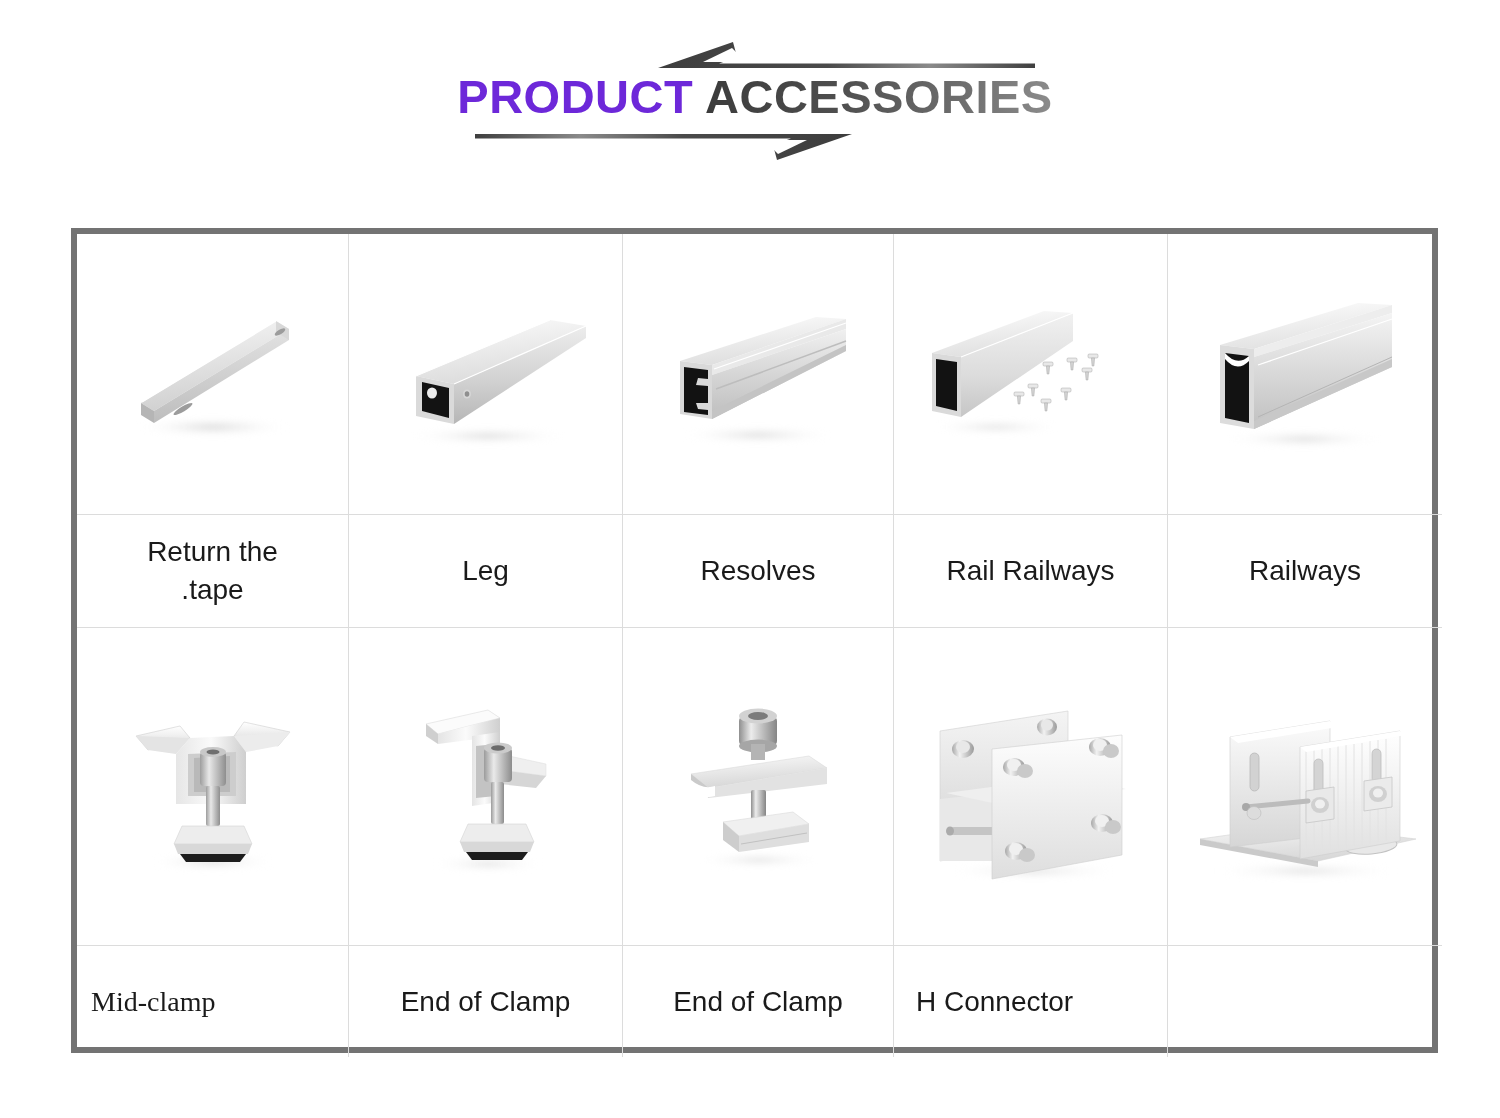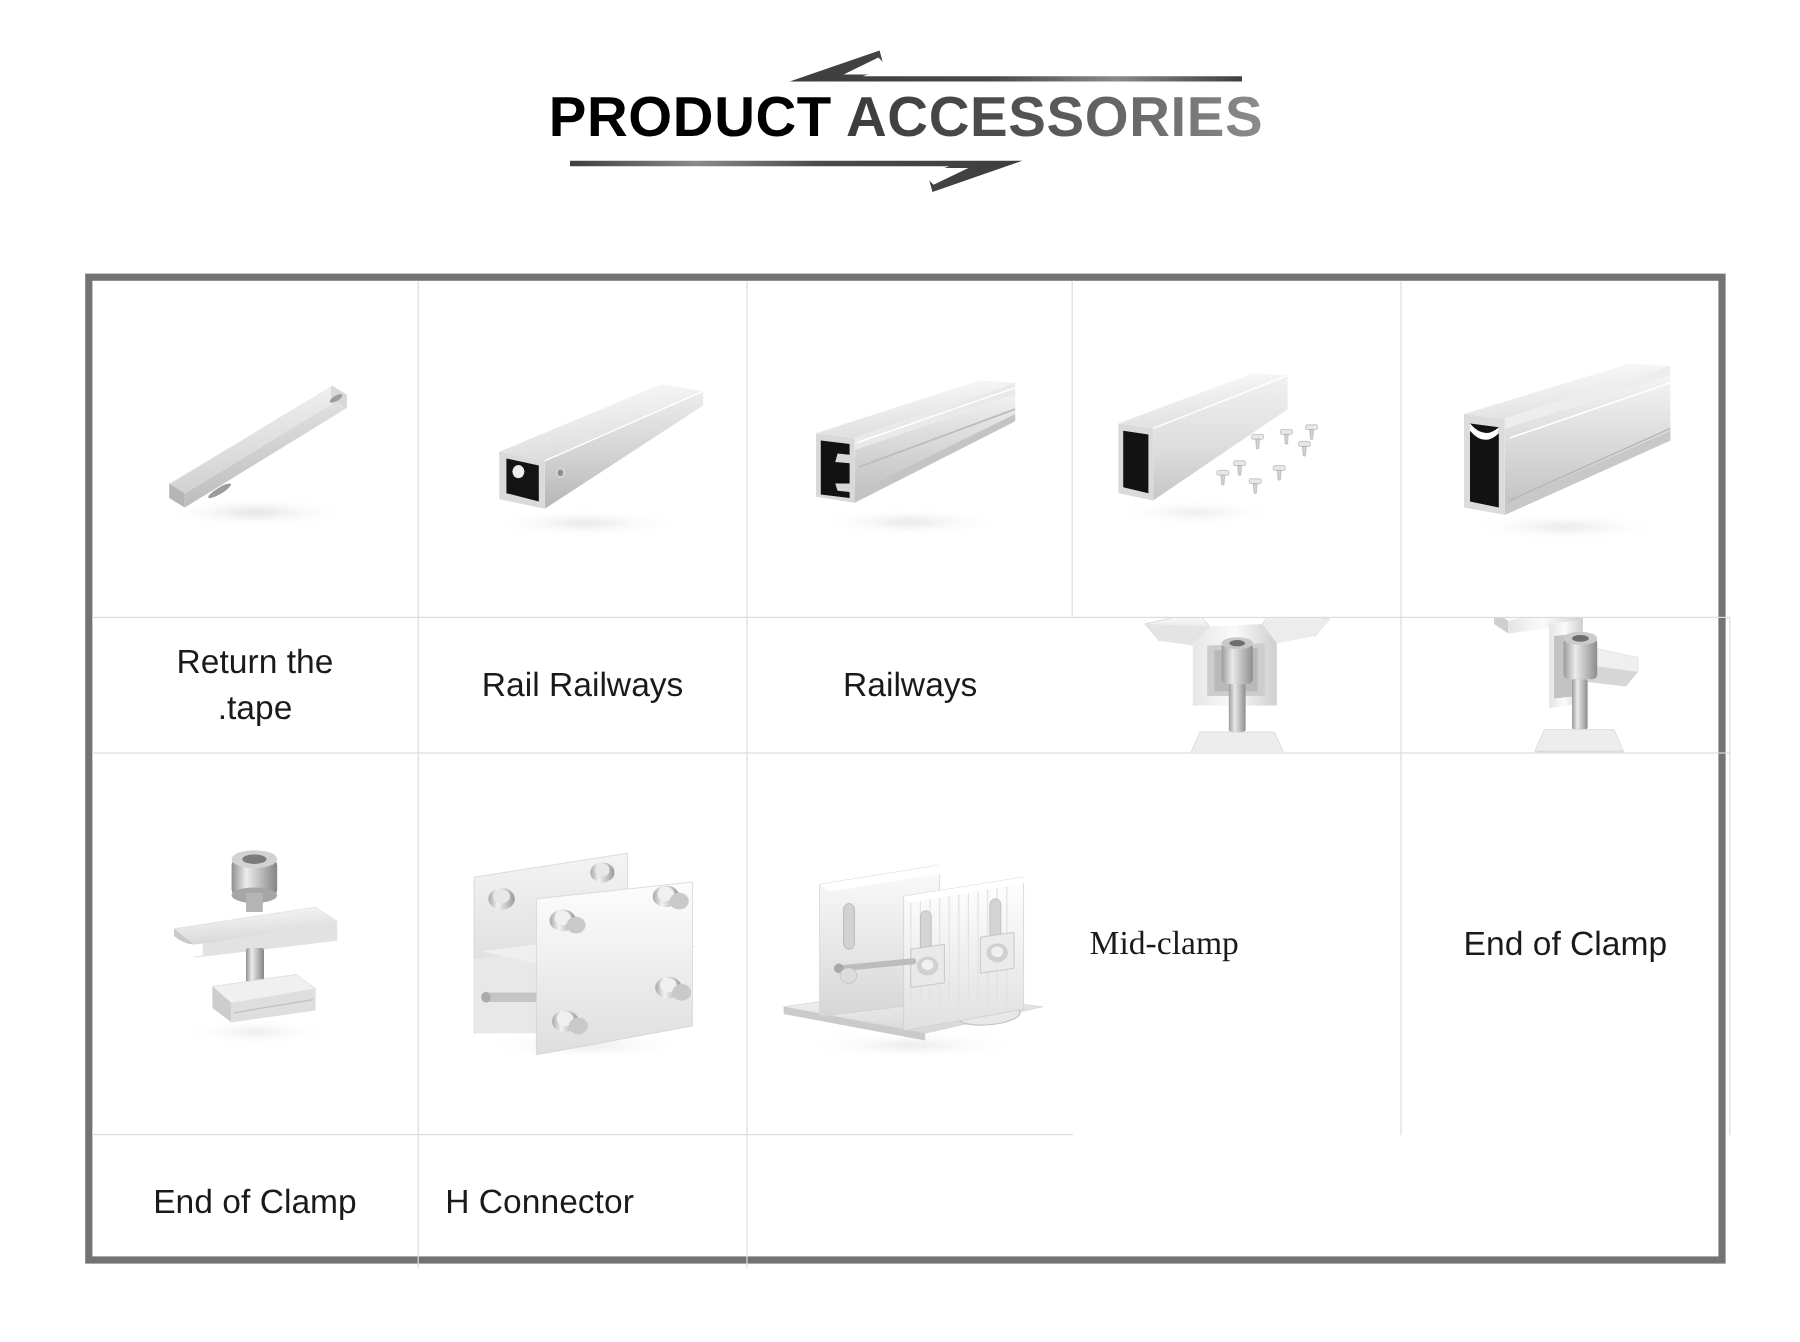--- a/index.html
+++ b/index.html
@@ -44,21 +44,21 @@
     left: 0;
     top: 38px;
     width: 600px;
     text-align: center;
     font-size: 47px;
     font-weight: bold;
     letter-spacing: 0.5px;
     line-height: 58px;
     white-space: nowrap;
   }
-  .title-word1 { color: #000000; }
+  .title-word1 { color: #6d28d9; }
   .title-word2 {
     background: linear-gradient(90deg, #3a3a3a 0%, #4e4e4e 40%, #6e6e6e 75%, #8c8c8c 100%);
     -webkit-background-clip: text;
     background-clip: text;
     color: transparent;
   }
 
   
   .grid {
     position: absolute;
@@ -343,20 +343,26 @@
 
       <path d="M 25 56 Q 37 70 49 59 L 49 64 Q 37 76 25 62 Z" fill="#ffffff"></path>
 
       <path d="M 58 68 L 192 22" stroke="#ffffff" stroke-width="1.3" fill="none"></path>
       <path d="M 58 120 L 192 60" stroke="#b4b4b4" stroke-width="1" fill="none"></path>
     </svg>
   </div>
 
   <div class="cell label-cell">
     <span><span>Return the</span><br><span>.tape</span></span>
+  </div>
+  <div class="cell label-cell">
+    <span>Leg</span>
+  </div>
+  <div class="cell label-cell">
+    <span>Resolves</span>
   </div>
   <div class="cell label-cell">
     <span>Rail Railways</span>
   </div>
   <div class="cell label-cell lastcol">
     <span>Railways</span>
   </div>
 
   <div class="cell img-cell">
     <svg class="art" width="190" height="190" viewBox="0 0 190 190">

